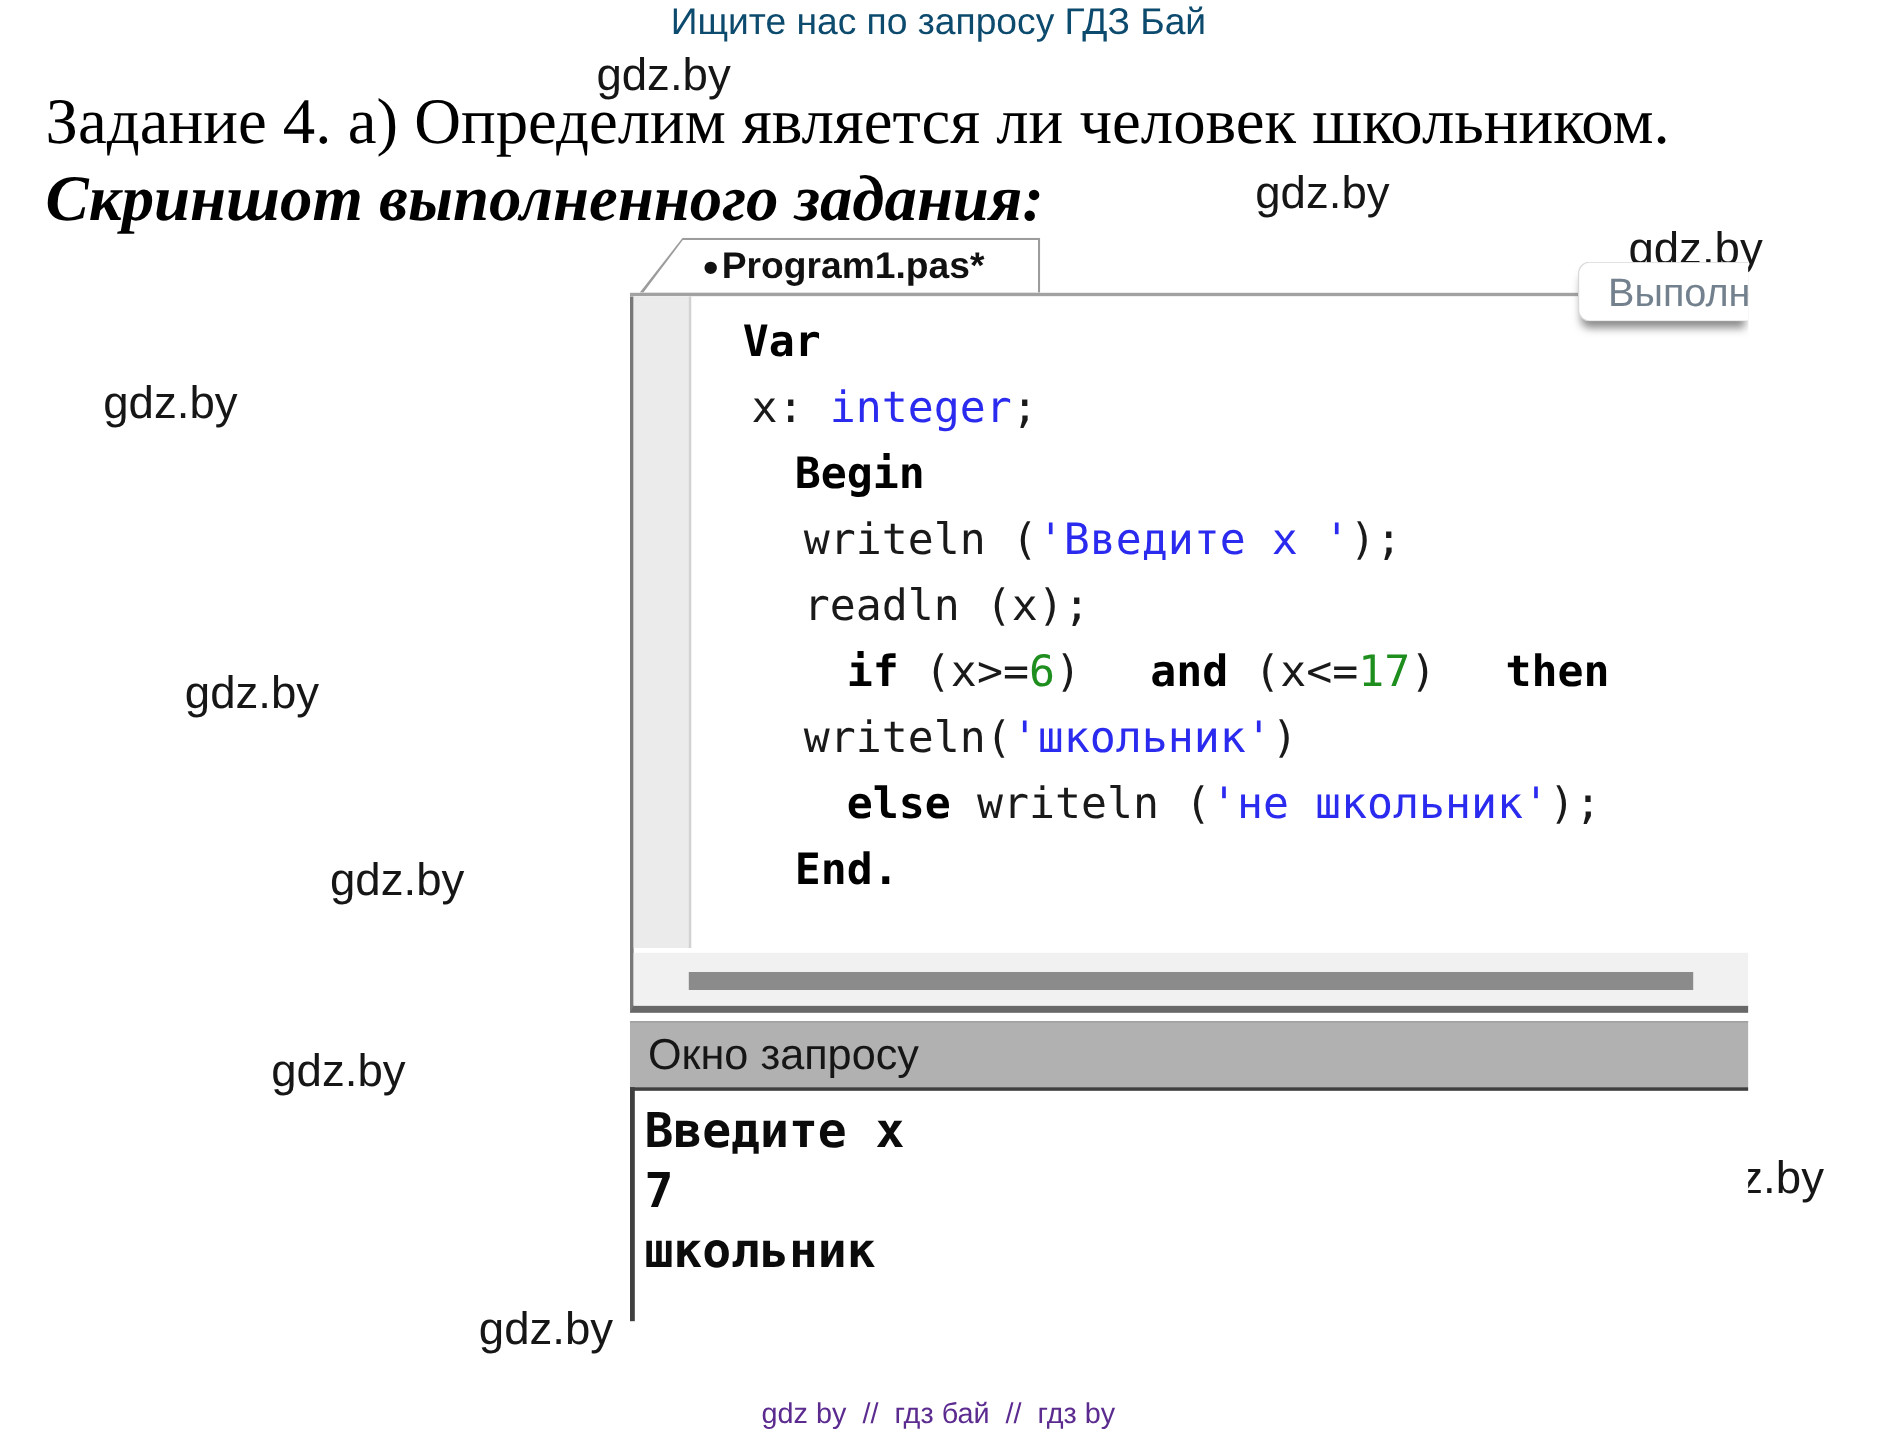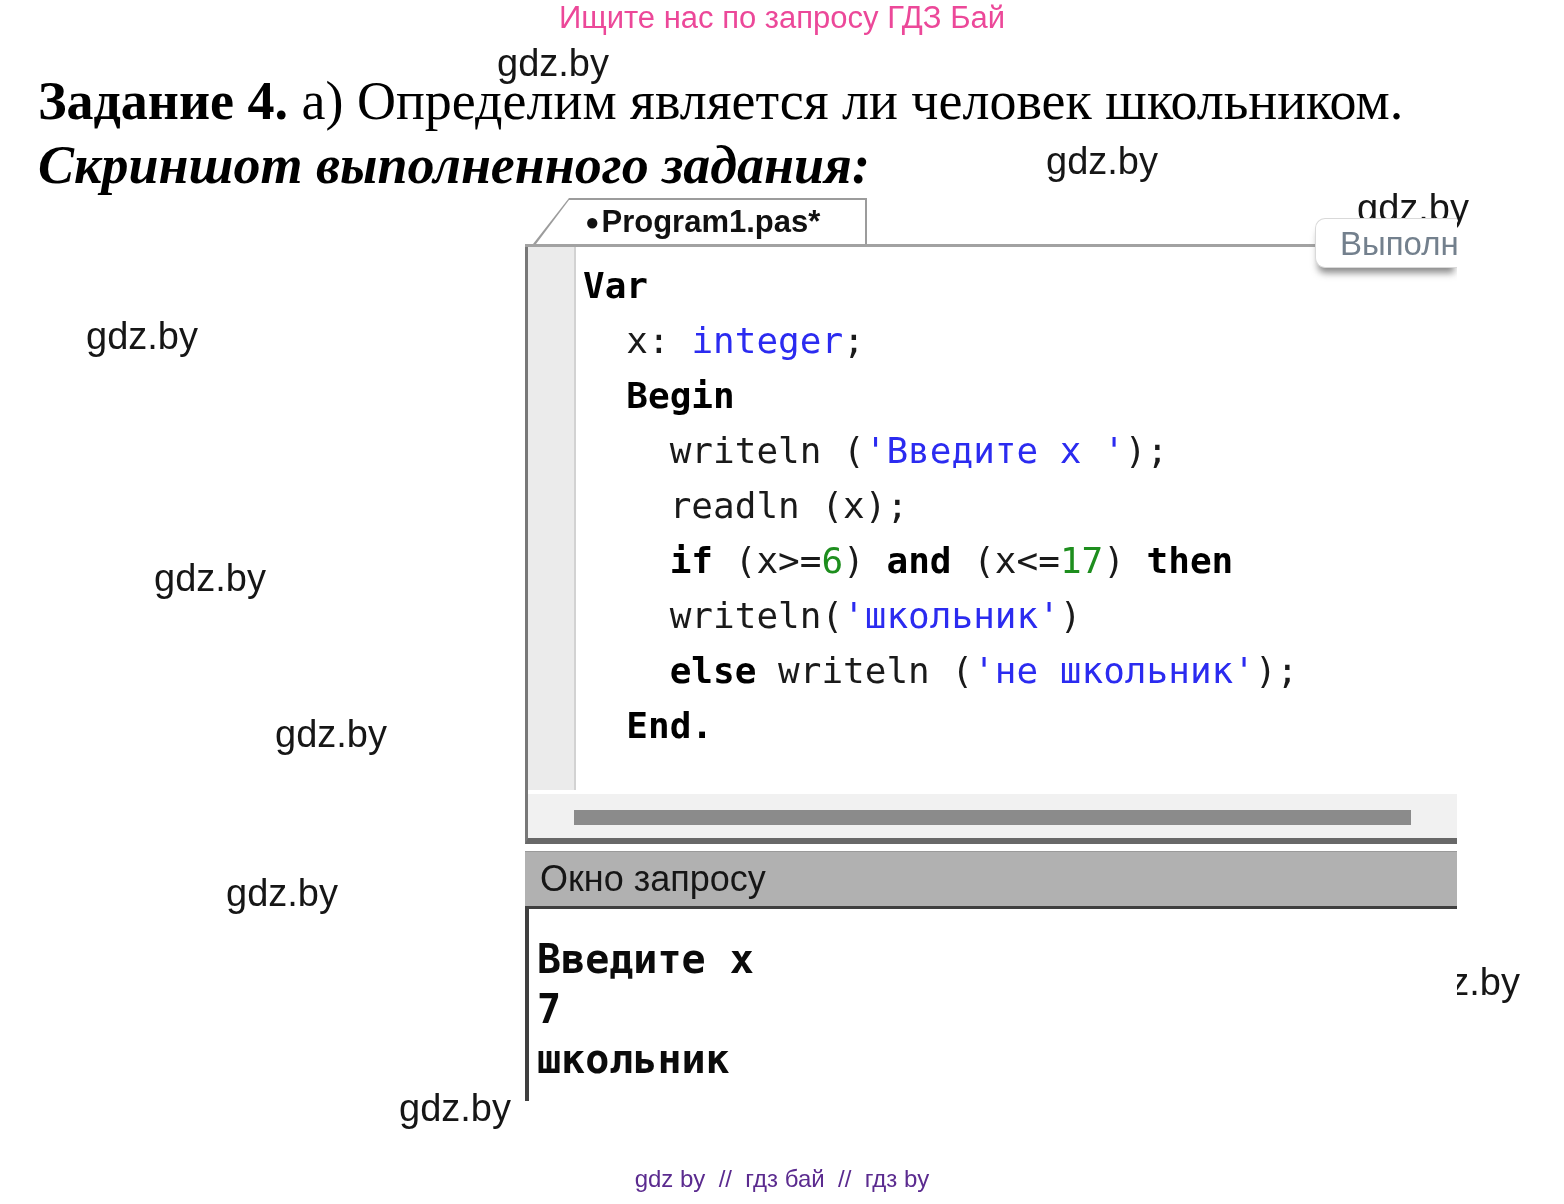--- a/index.html
+++ b/index.html
@@ -11,21 +11,21 @@
          font-size:31px;font-weight:400;}
   .footer{position:absolute;top:1165px;left:0;width:100%;text-align:center;
           font-size:24px;white-space:pre;}
 
   
   .wm{position:absolute;font-size:38px;color:#161616;white-space:nowrap;}
 
   
   .task-title{position:absolute;left:38px;top:70px;font-family:"Liberation Serif",serif;
               font-size:54px;color:#000;white-space:nowrap;}
-  .task-title b{font-weight:bold;}
+  .task-title b{font-weight:normal;}
   .task-subtitle{position:absolute;left:38px;top:134px;font-family:"Liberation Serif",serif;
                  font-size:54px;font-weight:bold;font-style:italic;color:#000;white-space:nowrap;}
 
   
   .ide{position:absolute;left:525px;top:198px;width:932px;height:905px;overflow:hidden;}
 
   .tabbar{position:absolute;left:0;top:0;width:932px;height:49px;}
   .tabbar-line{position:absolute;left:0;top:46px;width:932px;height:3px;background:#a2a2a2;}
   .tab{position:absolute;left:8px;top:0;width:334px;height:46px;}
   .tab-outer{position:absolute;inset:0;background:#9c9c9c;
@@ -42,43 +42,43 @@
            font-size:33px;color:#73808d;line-height:50px;padding-left:24px;
            white-space:nowrap;overflow:hidden;box-sizing:border-box;}
 
   .editor{position:absolute;left:0;top:49px;width:932px;height:597px;background:#fff;
           border-left:3px solid #787878;border-bottom:6px solid #686868;box-sizing:border-box;}
   .gutter{position:absolute;left:0;top:0;width:46px;height:543px;background:#ebebeb;
           border-right:2px solid #d2d2d2;}
   .code-pre{position:absolute;left:55px;top:11px;margin:0;
             font-family:"DejaVu Sans Mono",monospace;font-size:36px;line-height:55px;
             white-space:pre;}
-  .tok-kw{color:#000;font-weight:bold;}
+  .tok-kw{color:#000;font-weight:bold;margin-left:36px;}
   .tok-id{color:#1a1a1a;}
   .tok-str{color:#2b2bf0;}
   .tok-type{color:#2b2bf0;}
   .tok-num{color:#1e8e1e;}
 
   .hscroll{position:absolute;left:0;bottom:0;width:929px;height:44px;background:#f1f1f1;}
   .hscroll-thumb{position:absolute;left:46px;top:16px;width:837px;height:15px;background:#8b8b8b;}
 
   .out-bar{position:absolute;left:0;top:653px;width:932px;height:55px;background:#b1b1b1;
            border-top:1px solid #9a9a9a;box-sizing:border-box;
            font-size:36px;color:#161616;line-height:54px;padding-left:15px;}
   .out-body{position:absolute;left:0;top:708px;width:932px;height:195px;background:#fff;
             border-left:4px solid #3f3f3f;border-top:3px solid #3f3f3f;box-sizing:border-box;}
-  .out-pre{margin:0;padding:25px 0 0 8px;font-family:"DejaVu Sans Mono",monospace;
+  .out-pre{margin:0;padding:9px 0 0 8px;font-family:"DejaVu Sans Mono",monospace;
            font-size:40px;line-height:50px;font-weight:bold;color:#0b0b0b;white-space:pre;}
 </style>
 </head>
 <body>
 
 <div id="page">
 
-  <div class="promo" style="color: #ec4899;">Ищите нас по запросу ГДЗ Бай</div>
+  <div class="promo" style="color: #0c4a6e;">Ищите нас по запросу ГДЗ Бай</div>
 
   <span class="wm" style="left:497px;top:42px">gdz.by</span>
   <span class="wm" style="left:1046px;top:140px">gdz.by</span>
   <span class="wm" style="left:1357px;top:187px">gdz.by</span>
   <span class="wm" style="left:86px;top:315px">gdz.by</span>
   <span class="wm" style="left:1049px;top:388px">gdz.by</span>
   <span class="wm" style="left:1313px;top:487px">gdz.by</span>
   <span class="wm" style="left:154px;top:557px">gdz.by</span>
   <span class="wm" style="left:275px;top:713px">gdz.by</span>
   <span class="wm" style="left:226px;top:872px">gdz.by</span>

